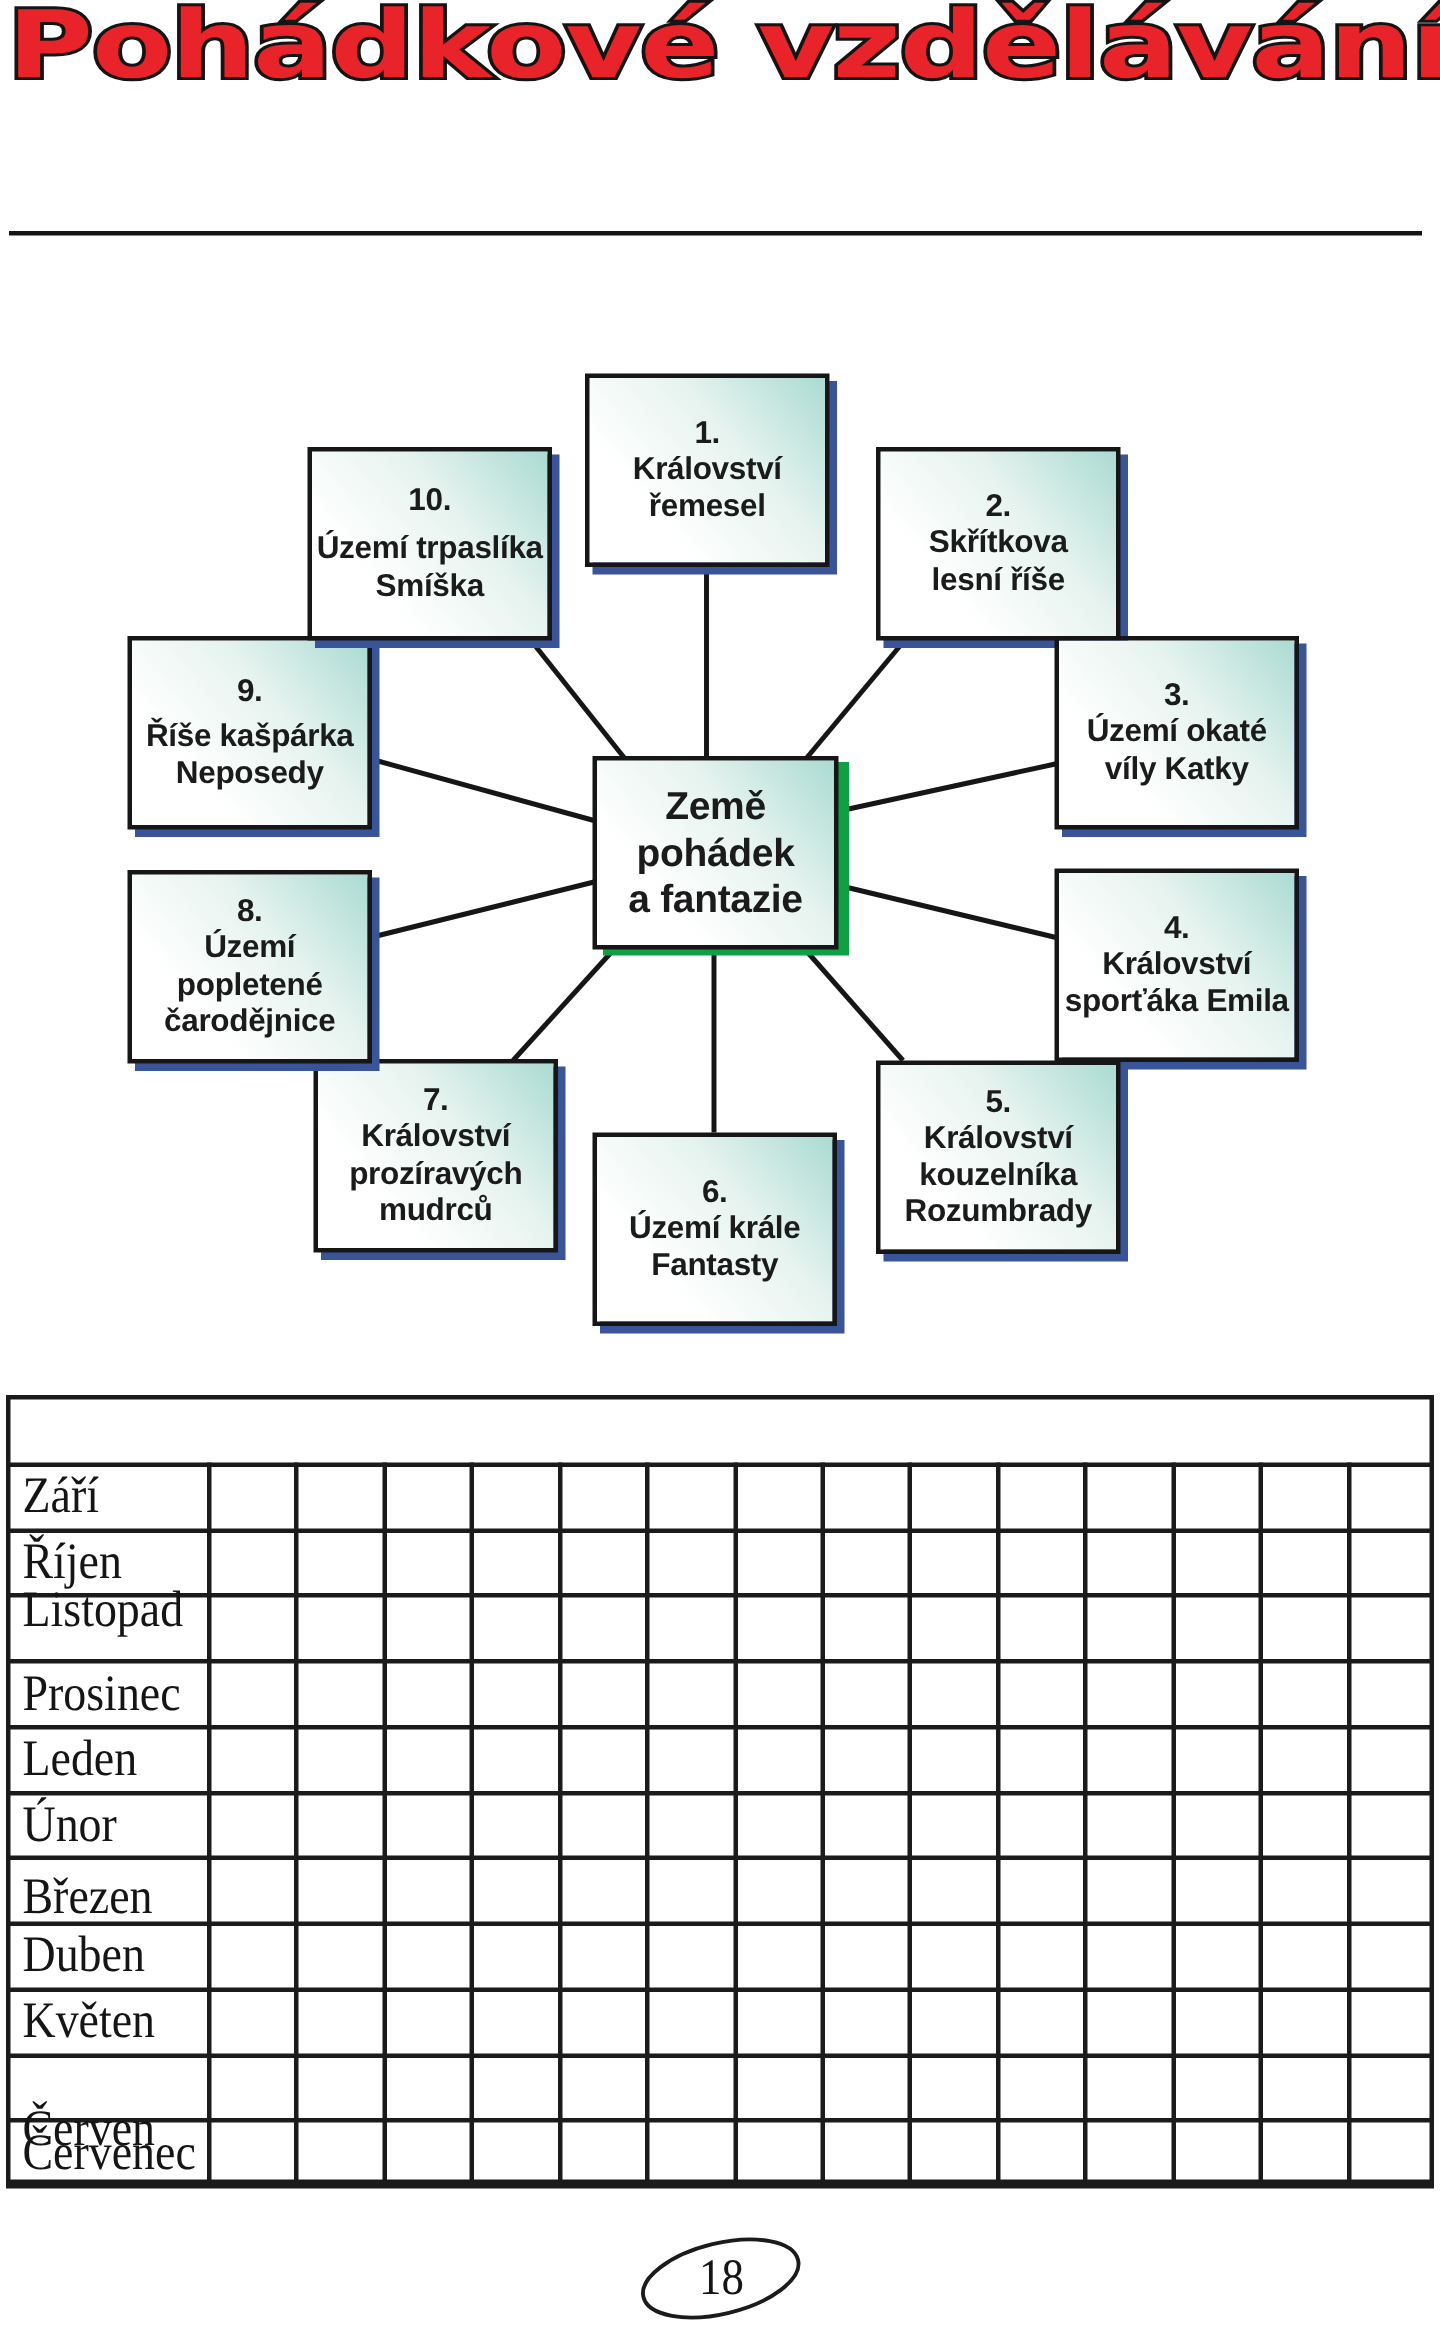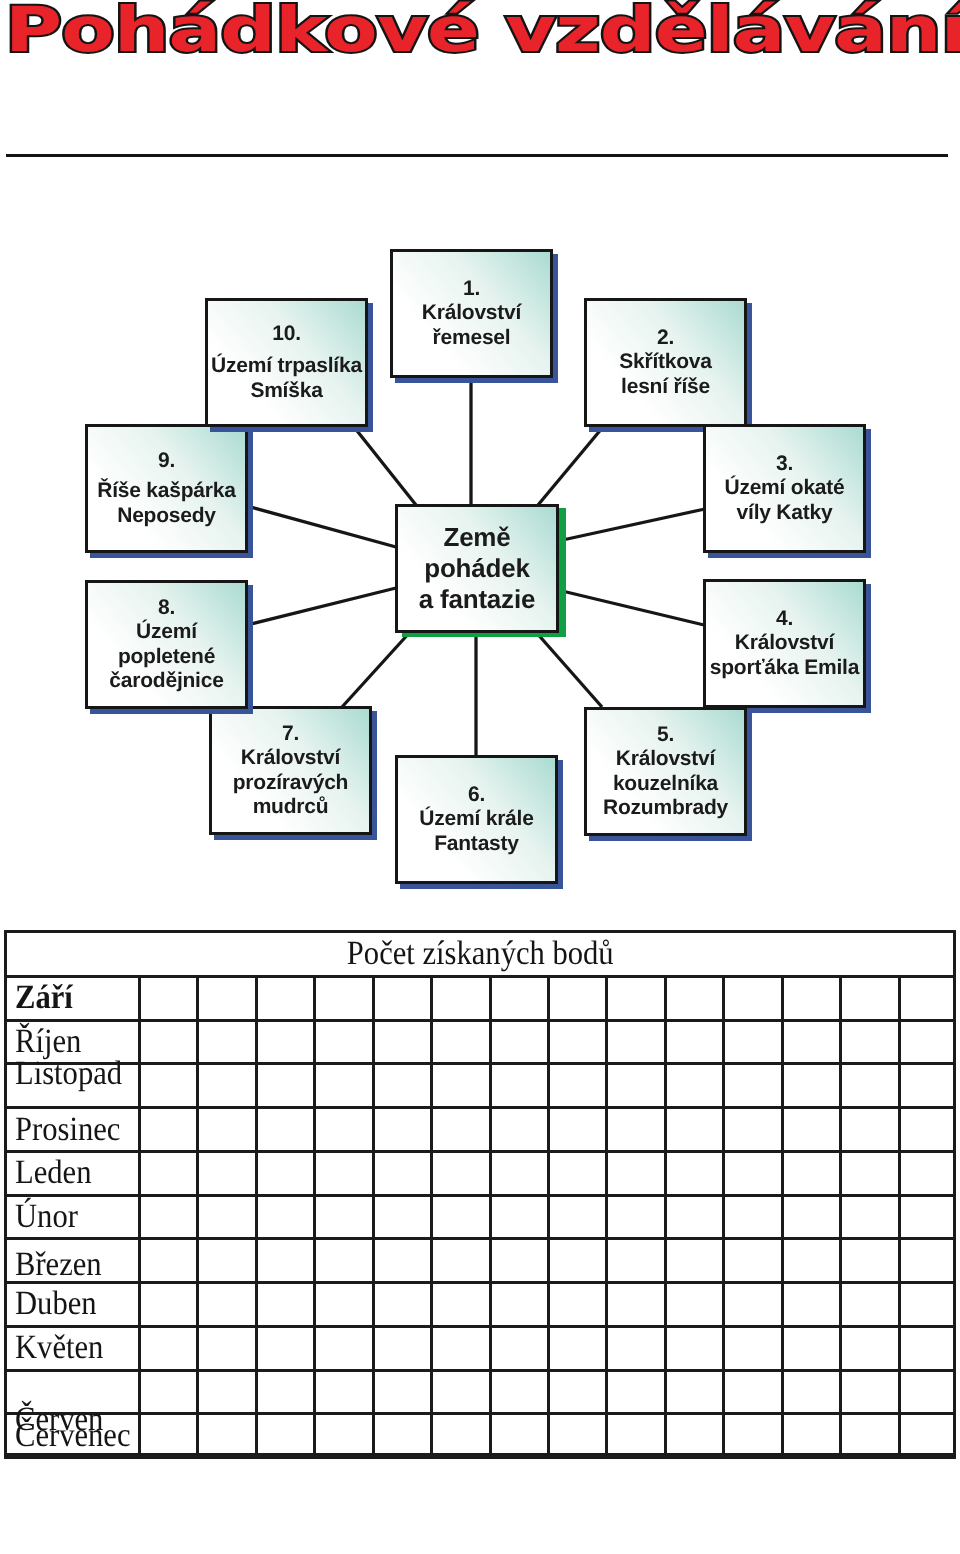--- a/index.html
+++ b/index.html
@@ -174,23 +174,20 @@
           <span class="lbl">
             <span class="ln">Země</span>
             <span class="ln">pohádek</span>
             <span class="ln">a fantazie</span>
           </span>
         </div>
       </div>
   </div>
 
   <div class="tbl">
-    <div class="thead">
-        <span>Počet získaných bodů</span>
-      </div>
     <div id="tblgrid">
         <div class="hsep" style="top: 45px;"></div>
         <div class="hsep" style="top: 88.73px;"></div>
         <div class="hsep" style="top: 132.46px;"></div>
         <div class="hsep" style="top: 176.19px;"></div>
         <div class="hsep" style="top: 219.92px;"></div>
         <div class="hsep" style="top: 263.65px;"></div>
         <div class="hsep" style="top: 307.38px;"></div>
         <div class="hsep" style="top: 351.11px;"></div>
         <div class="hsep" style="top: 394.84px;"></div>
@@ -204,21 +201,21 @@
         <div class="vsep" style="left: 367.714px;"></div>
         <div class="vsep" style="left: 426.143px;"></div>
         <div class="vsep" style="left: 484.571px;"></div>
         <div class="vsep" style="left: 543px;"></div>
         <div class="vsep" style="left: 601.429px;"></div>
         <div class="vsep" style="left: 659.857px;"></div>
         <div class="vsep" style="left: 718.286px;"></div>
         <div class="vsep" style="left: 776.714px;"></div>
         <div class="vsep" style="left: 835.143px;"></div>
         <div class="vsep" style="left: 893.571px;"></div>
-        <div class="rowlabel" style="top: 45px; font-weight: bold;">
+        <div class="rowlabel" style="top: 45px;">
           <span>Září</span>
         </div>
         <div class="rowlabel" style="top: 88.73px;">
           <span>Říjen</span>
         </div>
         <div class="rowlabel" style="top: 121px;">
           <span>Listopad</span>
         </div>
         <div class="rowlabel" style="top: 176.19px;">
           <span>Prosinec</span>
@@ -241,13 +238,21 @@
         <div class="rowlabel" style="top: 438.57px; margin-top: 28px;">
           <span>Červen</span>
         </div>
         <div class="rowlabel" style="top: 482.3px; justify-content: center;">
           <span>Červenec</span>
         </div>
       </div>
     <div class="outer"></div>
   </div>
 
+  <div class="pagenum">
+    <svg width="113" height="58" viewBox="0 0 113 58">
+      <ellipse cx="56.5" cy="29" rx="53" ry="23.5" fill="none" stroke="#1b1b1b" stroke-width="2.6" transform="rotate(-13.5 56.5 29)"></ellipse>
+    </svg>
+    <div class="num">
+        <span>18</span>
+      </div>
+  </div>
 </div>
 
 </body></html>

